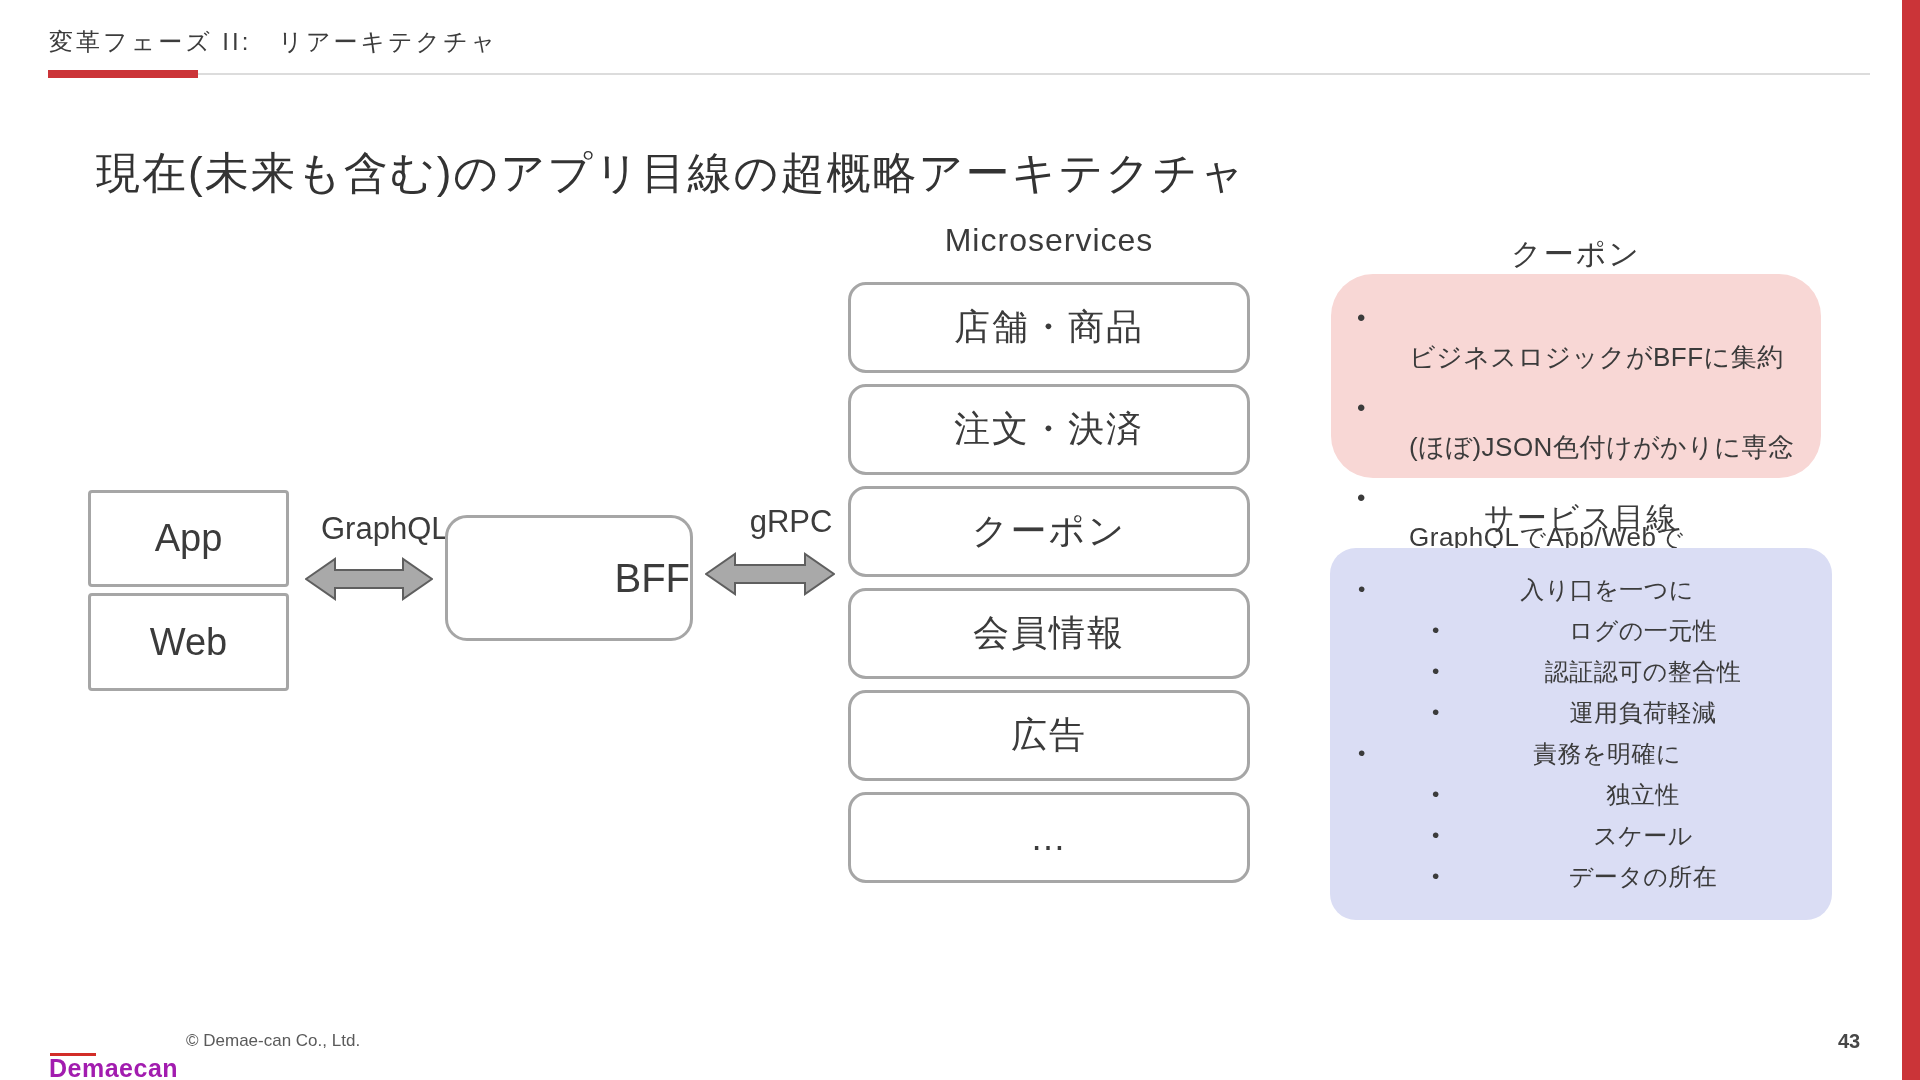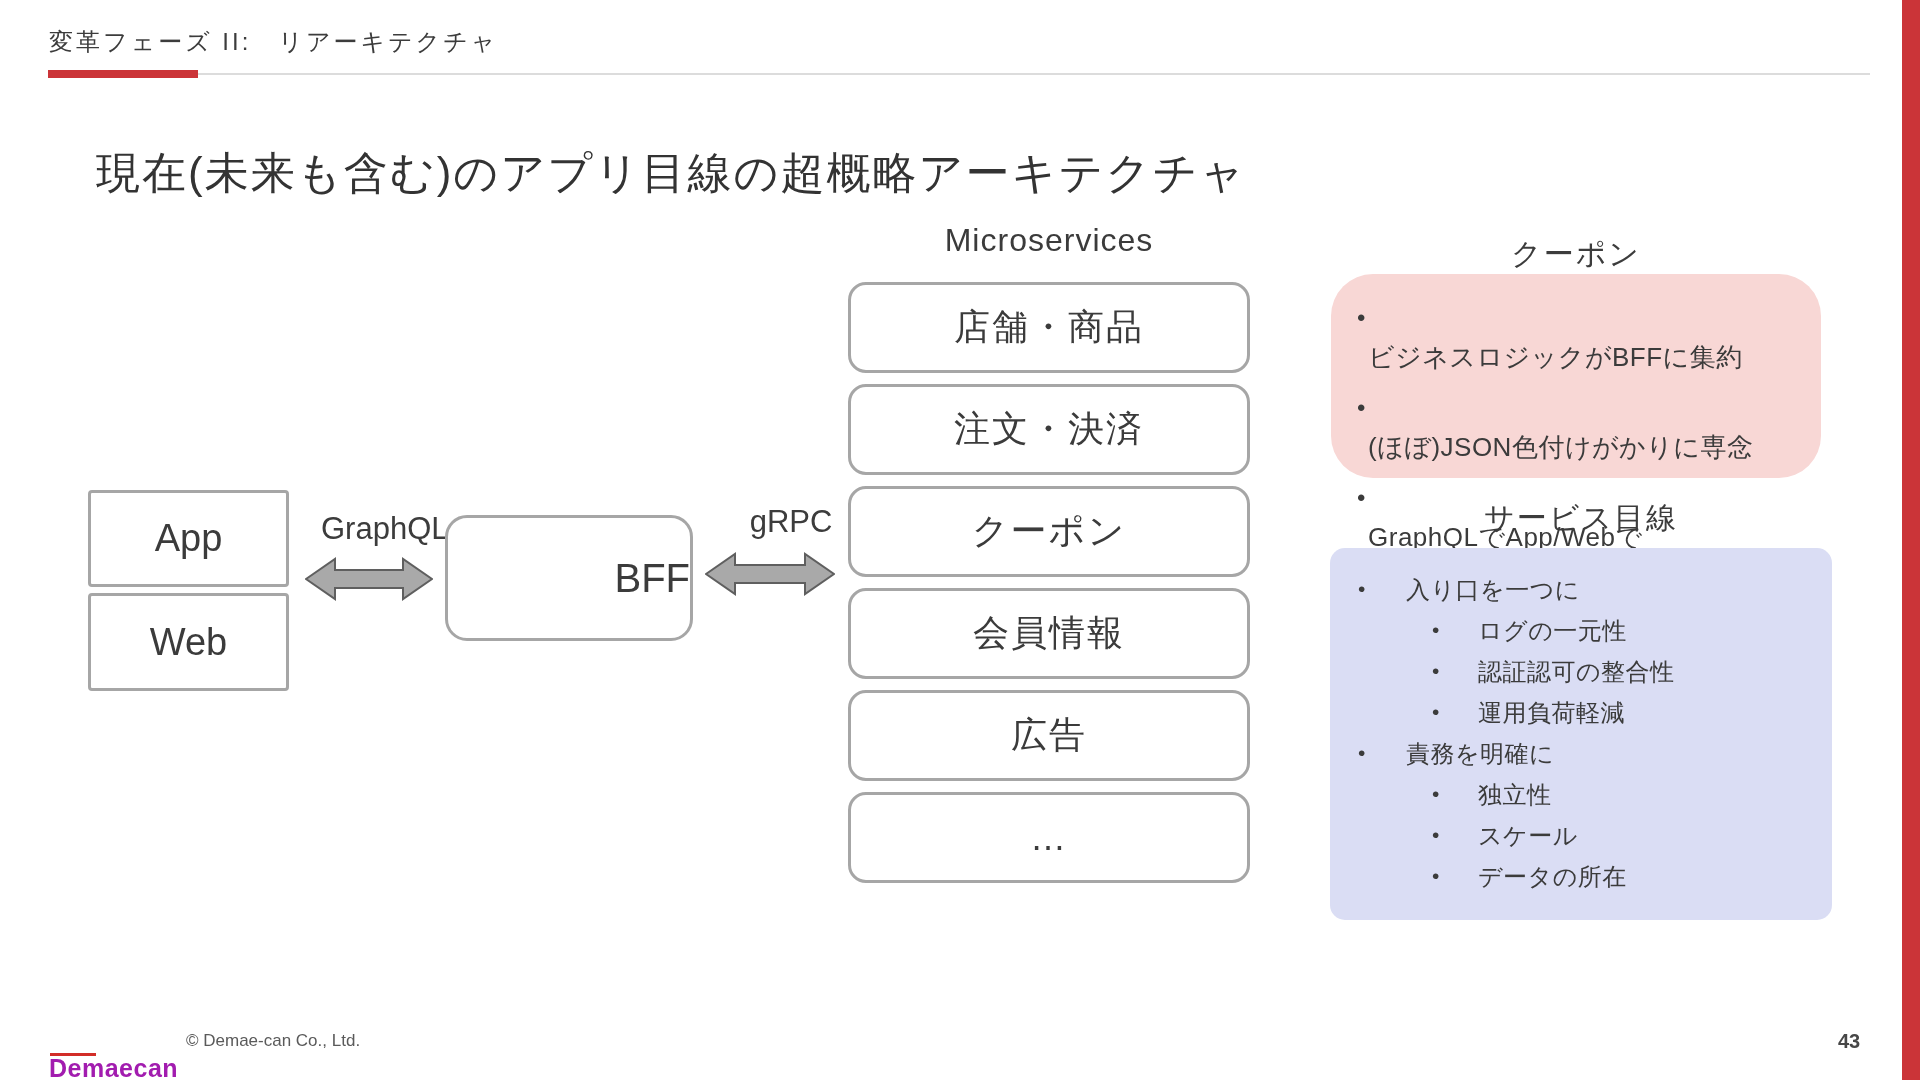--- a/index.html
+++ b/index.html
@@ -35,26 +35,26 @@
   .ms-col .box{position:static;height:91px;font-size:36px;border-radius:18px;letter-spacing:2px;box-sizing:border-box;}
 
   
   .panel-heading{position:absolute;text-align:center;font-size:30px;letter-spacing:2px;color:#3c3c3c;}
   .heading-app{left:1331px;top:234px;width:490px;}
   .heading-service{left:1330px;top:498px;width:502px;}
 
   .panel{position:absolute;box-sizing:border-box;}
   .panel-pink{left:1331px;top:274px;width:490px;height:204px;background:#f8d7d5;border-radius:42px;
               padding:25px 16px 0 0;}
-  .panel-pink .p-li{position:relative;padding-left:37px;line-height:39px;margin-bottom:12px;
+  .panel-pink .p-li{position:relative;padding-left:78px;line-height:39px;margin-bottom:12px;
                     font-size:26px;white-space:pre-line;letter-spacing:0.5px;}
   .panel-pink .p-li::before{content:"\2022";position:absolute;left:26px;top:-1px;font-size:24px;}
 
-  .panel-blue{left:1330px;top:548px;width:502px;height:372px;background:#daddf4;border-radius:15px;
-              padding:21px 24px 0 0;}
+  .panel-blue{left:1330px;top:548px;width:502px;height:372px;background:#daddf4;border-radius:26px;
+              padding:21px 24px 0 0;text-align:center;}
   .panel-blue .b-li{position:relative;line-height:41px;font-size:24px;letter-spacing:0.5px;}
   .panel-blue .b-li::before{content:"\2022";position:absolute;top:-1px;font-size:21px;}
   .panel-blue .level-1{padding-left:76px;}
   .panel-blue .level-1::before{left:28px;}
   .panel-blue .level-2{padding-left:148px;}
   .panel-blue .level-2::before{left:102px;}
 
   
   .right-bar{left:1902px;top:0;width:18px;height:1080px;background:#cb3438;}
 

